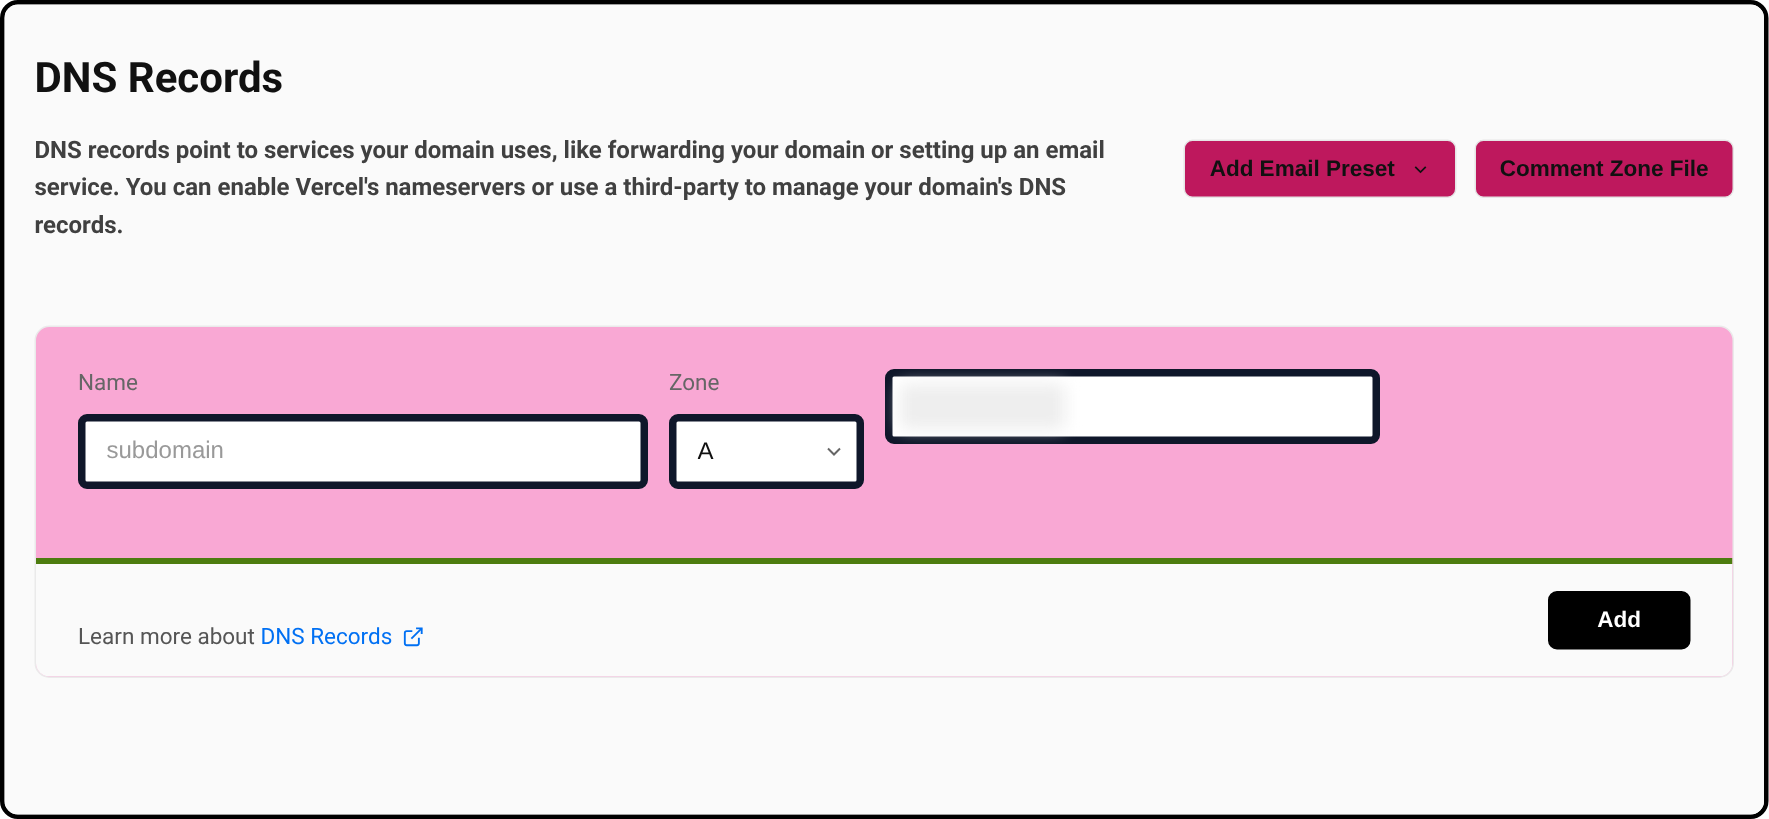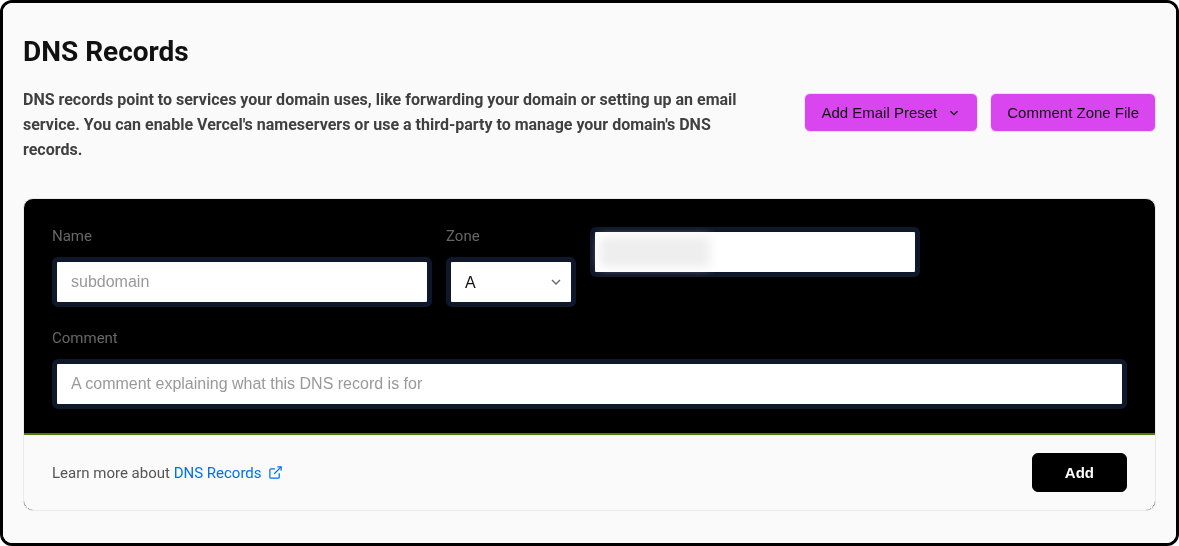--- a/index.html
+++ b/index.html
@@ -42,49 +42,49 @@
     .header-actions {
       display: flex;
       gap: 12px;
       align-items: center;
       margin-top: 58px;
     }
     .btn {
       display: inline-flex;
       align-items: center;
       gap: 10px;
-      background: #d946ef;
+      background: #be185d;
       border: 1px solid #e5e5e5;
       border-radius: 6px;
       padding: 10px 16px;
       font-size: 15px;
-      font-weight: 400;
+      font-weight: 700;
       color: #111;
       cursor: pointer;
       white-space: nowrap;
     }
     .btn-primary {
       background: #000;
       color: #fff;
       border-color: #000;
       font-weight: 600;
       padding: 10px 32px;
     }
     .chevron {
       width: 14px;
       height: 14px;
       stroke: #111;
       stroke-width: 2;
       fill: none;
     }
     .card {
-      background: #000000;
+      background: #f9a8d4;
       border: 1px solid #eaeaea;
       border-radius: 10px;
-      margin-top: 36px;
+      margin-top: 55px;
       overflow: hidden;
     }
     .card-body {
       padding: 28px 28px 24px 28px;
     }
     .form-row-top {
       display: grid;
       grid-template-columns: 380px 130px 330px 88px 88px;
       gap: 14px;
       margin-bottom: 22px;
@@ -139,25 +139,25 @@
       pointer-events: none;
       stroke: #666;
       stroke-width: 2;
       fill: none;
     }
     .form-row-comment .input {
       width: 100%;
     }
     .card-footer {
       display: flex;
-      align-items: center;
+      align-items: flex-end;
       justify-content: space-between;
       padding: 18px 28px;
       background: #fafafa;
-      border-top: 2px solid #4d7c0f;
+      border-top: 4px solid #4d7c0f;
     }
     .learn-more {
       font-size: 15px;
       color: #555;
     }
     .learn-more a {
       color: #0070f3;
       text-decoration: none;
       display: inline-flex;
       align-items: center;
@@ -220,24 +220,20 @@
           <div style="position:relative;">
             <input class="input input-value" type="text" style="">
             <div class="value-blur"></div>
           </div>
         </div>
 
 
 
       </div>
 
-      <div class="field form-row-comment">
-        <label>Comment</label>
-        <input class="input" type="text" placeholder="A comment explaining what this DNS record is for" style="">
-      </div>
 
     </div>
 
     <div class="card-footer">
       <div class="learn-more">
         <span>Learn more about </span><a href="#">
           <span>DNS Records</span>
           <svg class="ext-icon" viewBox="0 0 24 24">
             <path d="M18 13v6a2 2 0 0 1-2 2H5a2 2 0 0 1-2-2V8a2 2 0 0 1 2-2h6"></path>
             <polyline points="15 3 21 3 21 9"></polyline>

